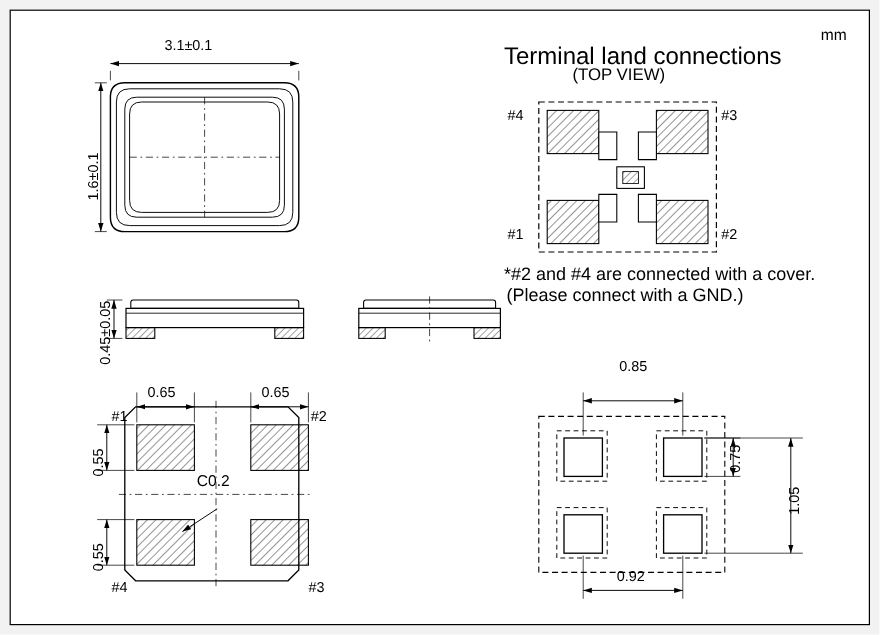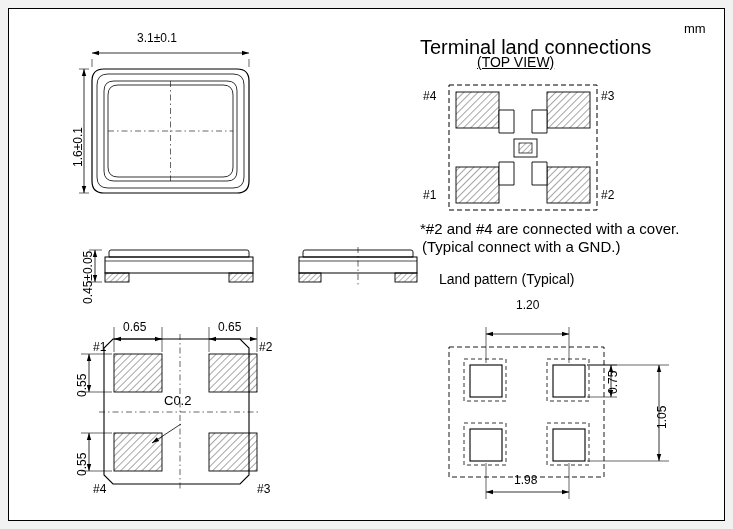--- a/index.html
+++ b/index.html
@@ -152,28 +152,27 @@
     <div class="lbl" style="left:209px;top:311px;">0.65</div>
     <div class="lbl vert" style="left:66px;top:388px;transform:rotate(-90deg);">0.55</div>
     <div class="lbl vert" style="left:66px;top:467px;transform:rotate(-90deg);">0.55</div>
     <div class="lbl b" style="left:155px;top:384px;">C0.2</div>
     <div class="lbl" style="left:84px;top:331px;">#1</div>
     <div class="lbl" style="left:250px;top:331px;">#2</div>
     <div class="lbl" style="left:248px;top:473px;">#3</div>
     <div class="lbl" style="left:84px;top:473px;">#4</div>
 
     <div class="lbl b" style="left:411px;top:27px;font-size:20px;">Terminal land connections</div>
-    <div class="lbl b" style="left:468px;top:45px;font-size:14px;text-decoration:underline;">(TOP VIEW)</div>
+    <div class="lbl b" style="left:468px;top:45px;font-size:14px;">(TOP VIEW)</div>
     <div class="lbl" style="left:414px;top:80px;">#4</div>
     <div class="lbl" style="left:592px;top:80px;">#3</div>
     <div class="lbl" style="left:414px;top:179px;">#1</div>
     <div class="lbl" style="left:592px;top:179px;">#2</div>
     <div class="lbl sm" style="left:411px;top:211px;">*#2 and #4 are connected with a cover.</div>
-    <div class="lbl sm" style="left:413px;top:229px;">(Typical connect with a GND.)</div>
+    <div class="lbl sm" style="left:413px;top:229px;">(Please connect with a GND.)</div>
 
-    <div class="lbl b" style="left:430px;top:262px;font-size:14px;">Land pattern (Typical)</div>
-    <div class="lbl" style="left:507px;top:289px;">1.20</div>
+    <div class="lbl" style="left:507px;top:289px;">0.85</div>
     <div class="lbl vert" style="left:597px;top:385px;transform:rotate(-90deg);">0.75</div>
     <div class="lbl vert" style="left:646px;top:420px;transform:rotate(-90deg);">1.05</div>
-    <div class="lbl" style="left:505px;top:464px;">1.98</div>
+    <div class="lbl" style="left:505px;top:464px;">0.92</div>
 
   </div>
 </div>
 
 </body></html>

